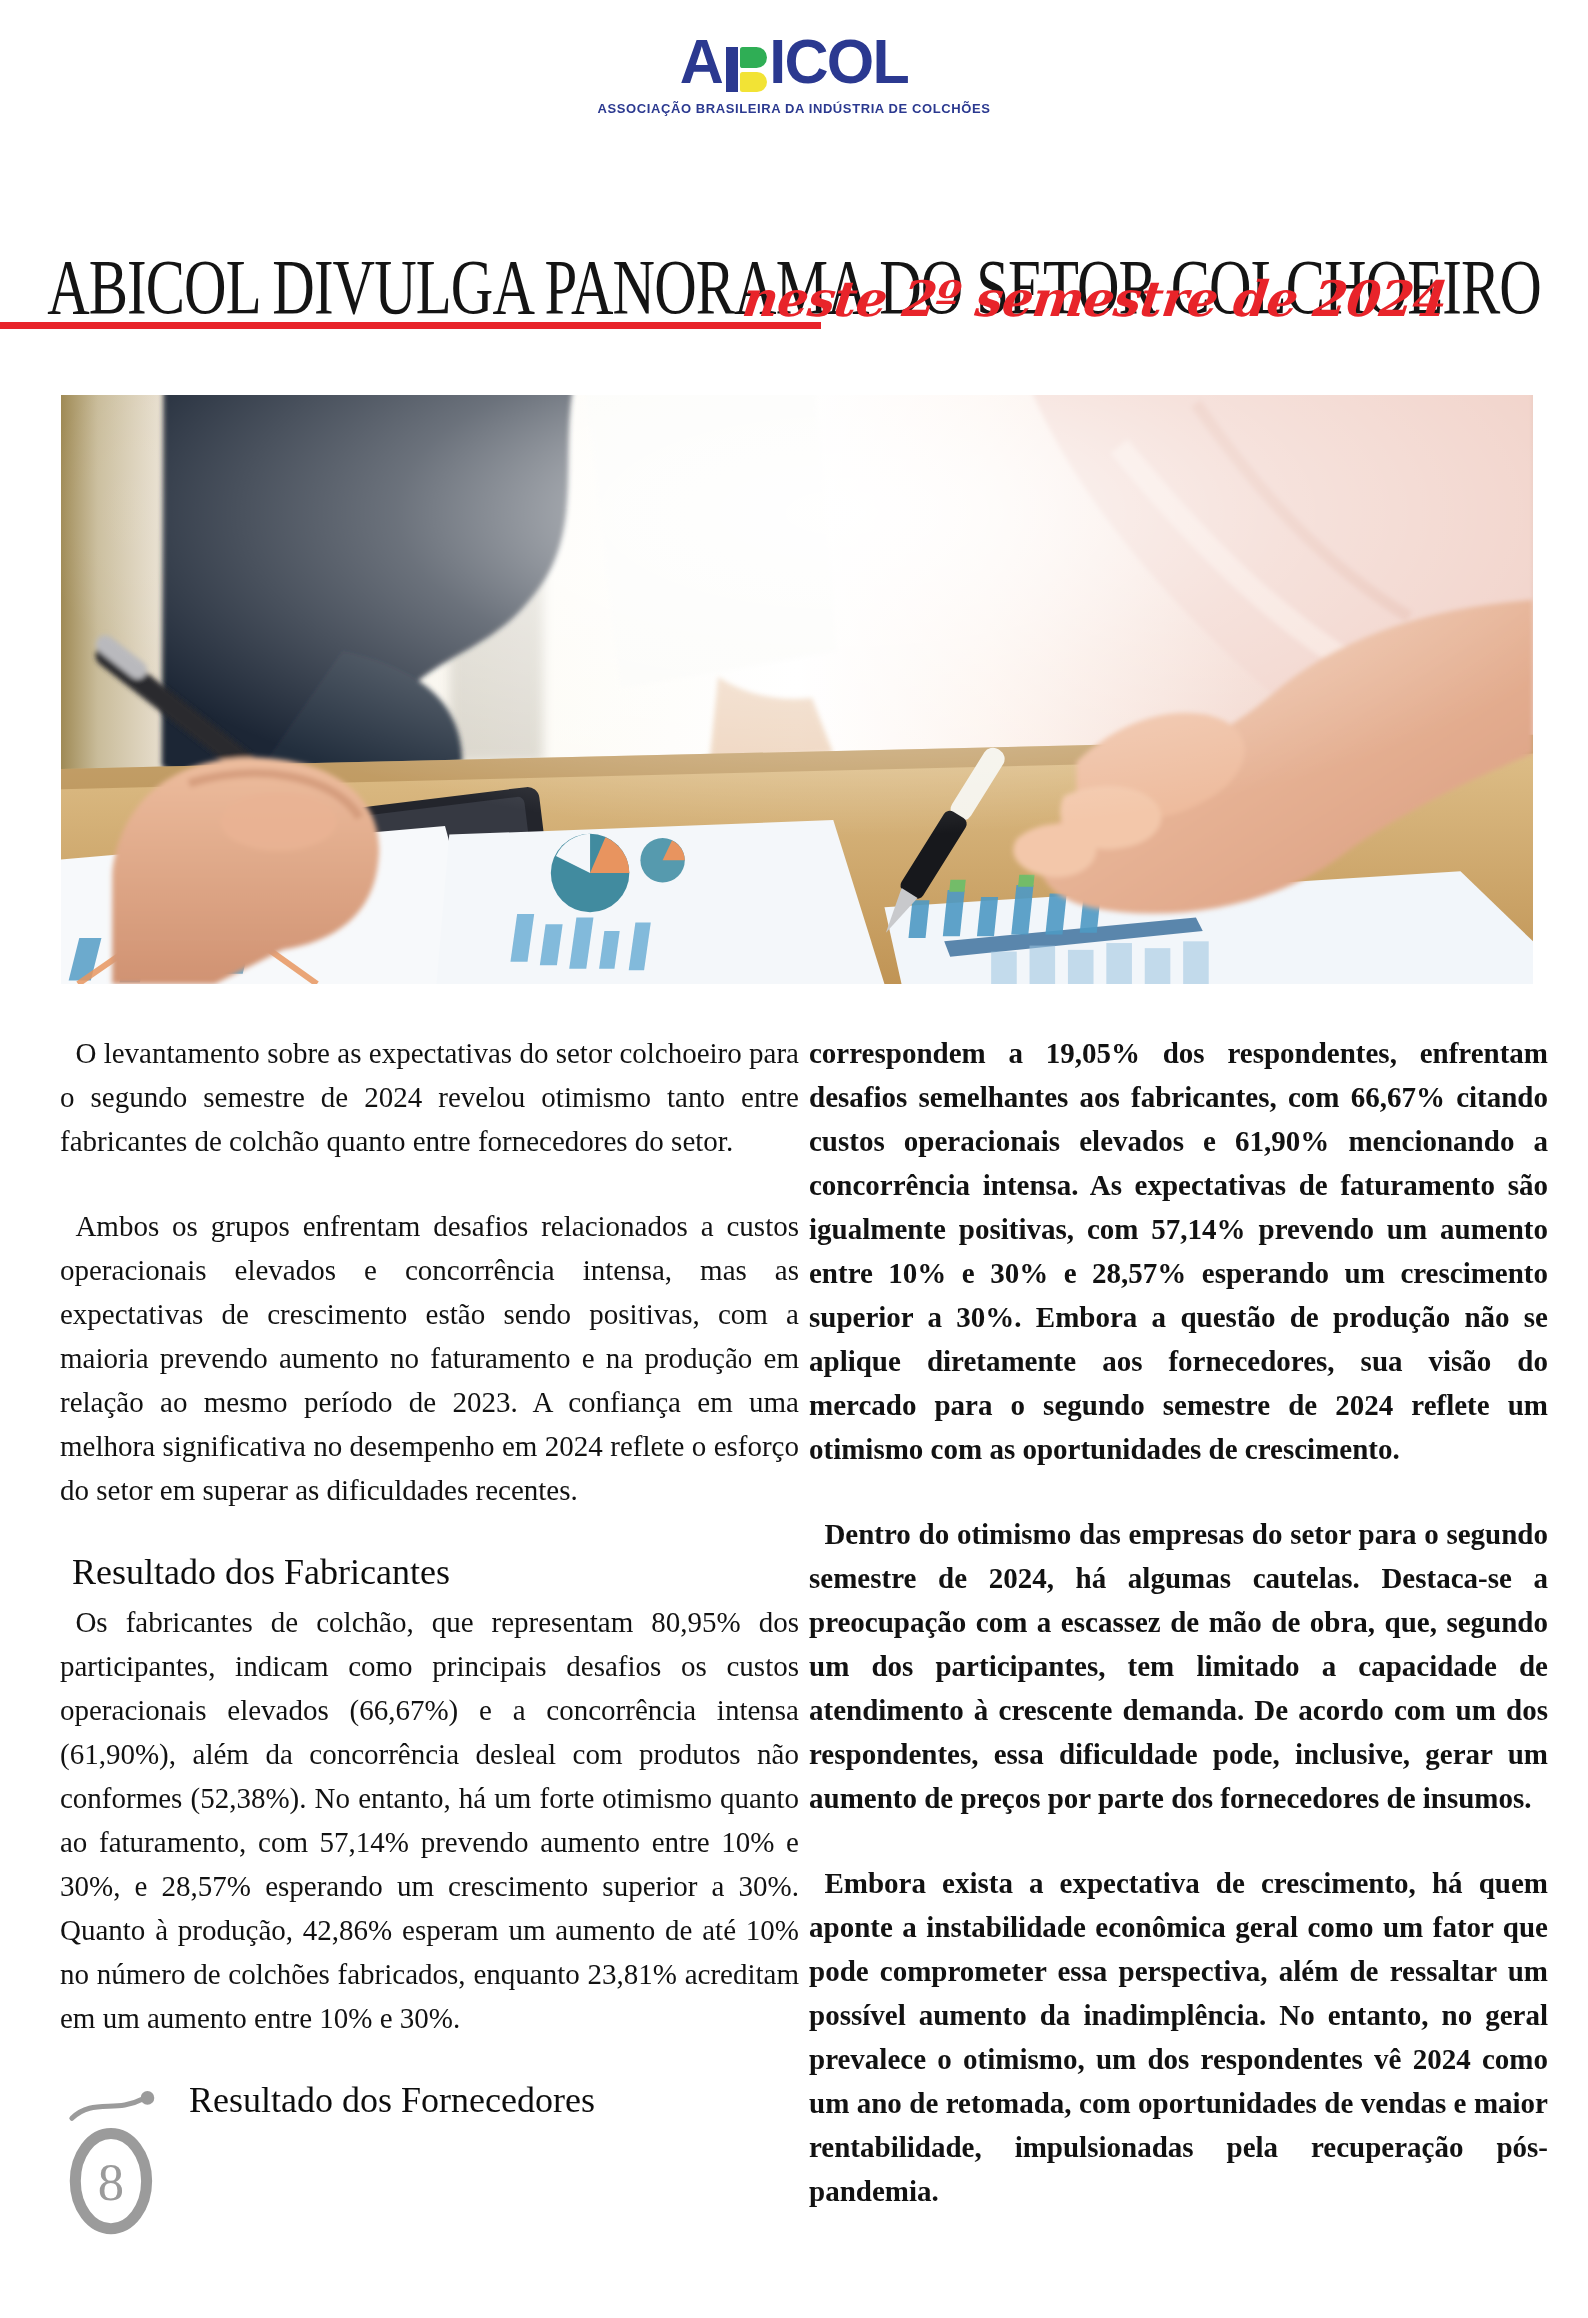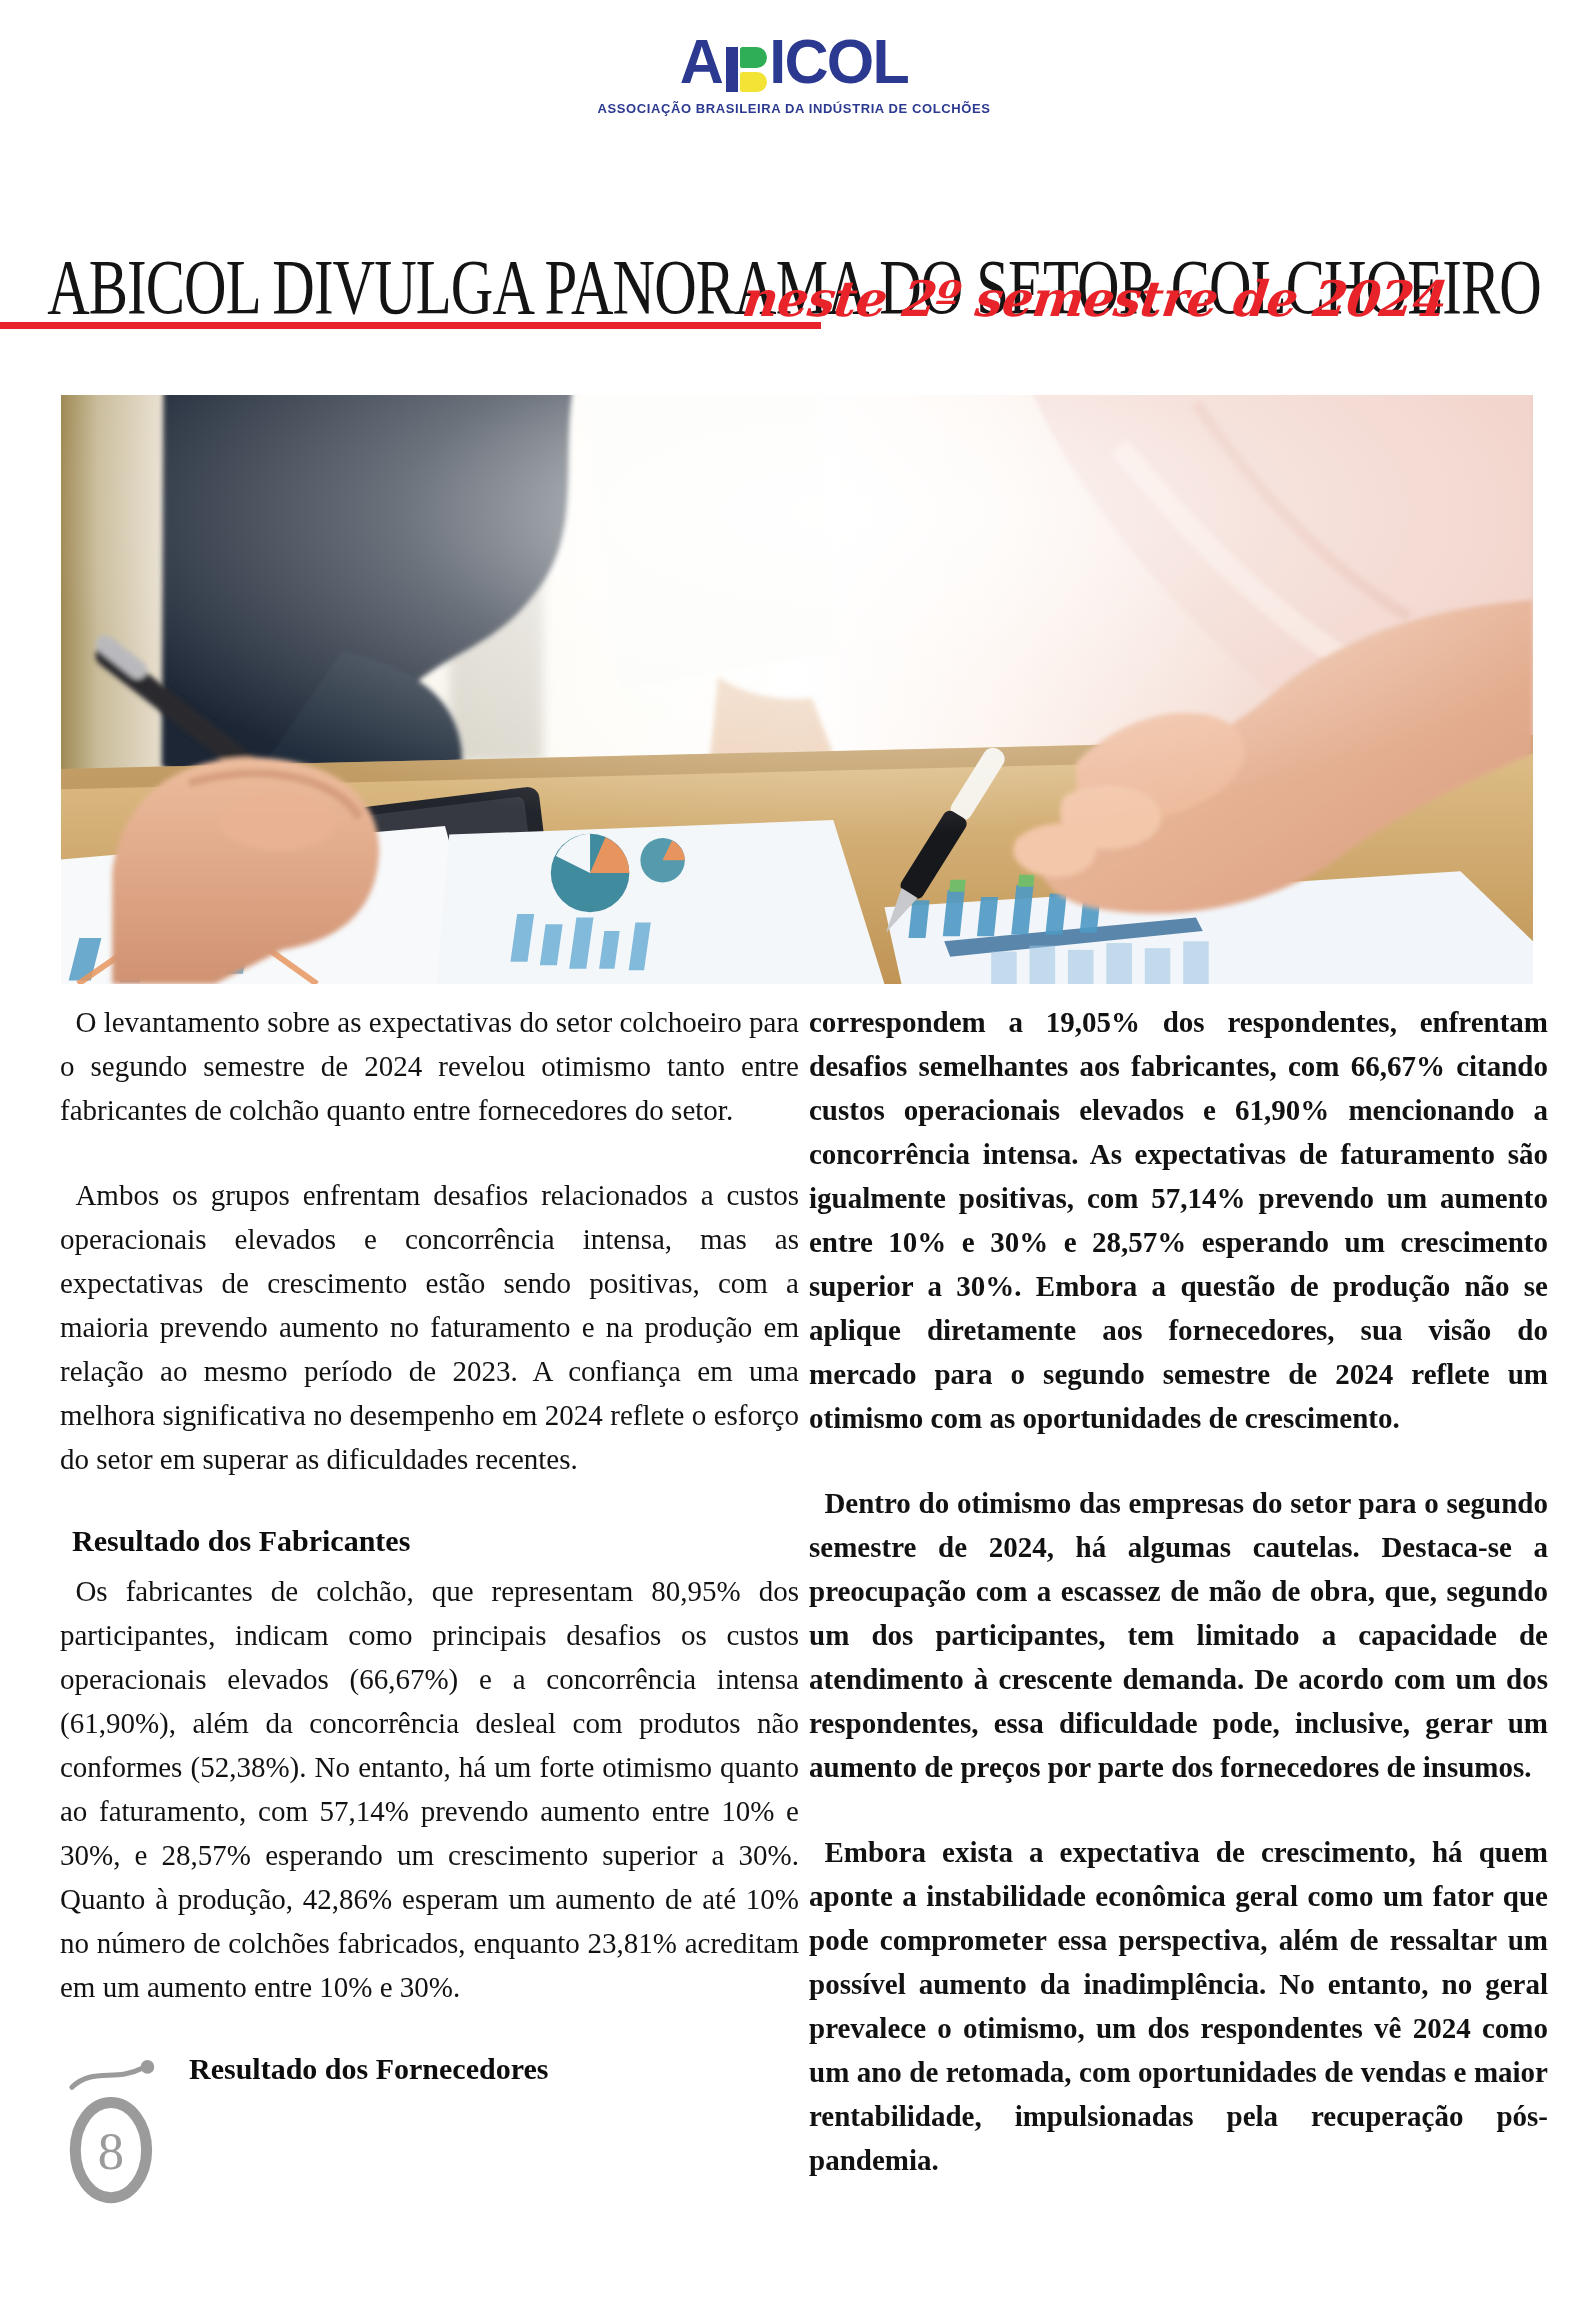--- a/index.html
+++ b/index.html
@@ -34,27 +34,27 @@
   .rule-red{position:absolute;top:322px;left:0;width:821px;height:6.8px;background:#e8242a;}
   .subhead{position:absolute;top:270px;right:142px;
     font-family:"DejaVu Serif", serif;font-style:italic;font-weight:700;
     font-size:49px;color:#e8242a;transform:skewX(-7deg);letter-spacing:-0.9px;}
 
   
   .hero{position:absolute;left:61px;top:395px;width:1472px;height:589px;overflow:hidden;}
   .hero svg{display:block;width:100%;height:100%;}
 
   
-  .col{position:absolute;top:1000px;width:739px;
+  .col{position:absolute;top:1031px;width:739px;
     font-size:29px;line-height:44px;text-align:justify;color:#121212;}
   .col-left{left:60px;}
   .col-right{left:809px;font-weight:bold;}
   .col p{margin:0 0 41px 0;text-indent:15.4px;}
   .col p.cont{text-indent:0;}
-  .col h3{font-size:30px;line-height:38px;font-weight:700;margin:0 0 8.5px 0;text-indent:12px;
+  .col h3{font-size:36px;line-height:38px;font-weight:400;margin:0 0 8.5px 0;text-indent:12px;
     font-family:"Liberation Serif", serif;color:#0d0d0d;}
   .suppliers h3{text-indent:0;}
   .badge{float:left;width:107px;height:155px;margin:5.1px 22px 3.4px 0;}
   .suppliers p{margin-bottom:0;}
 
 </style>
 </head>
 <body>
 
 <div class="page">

